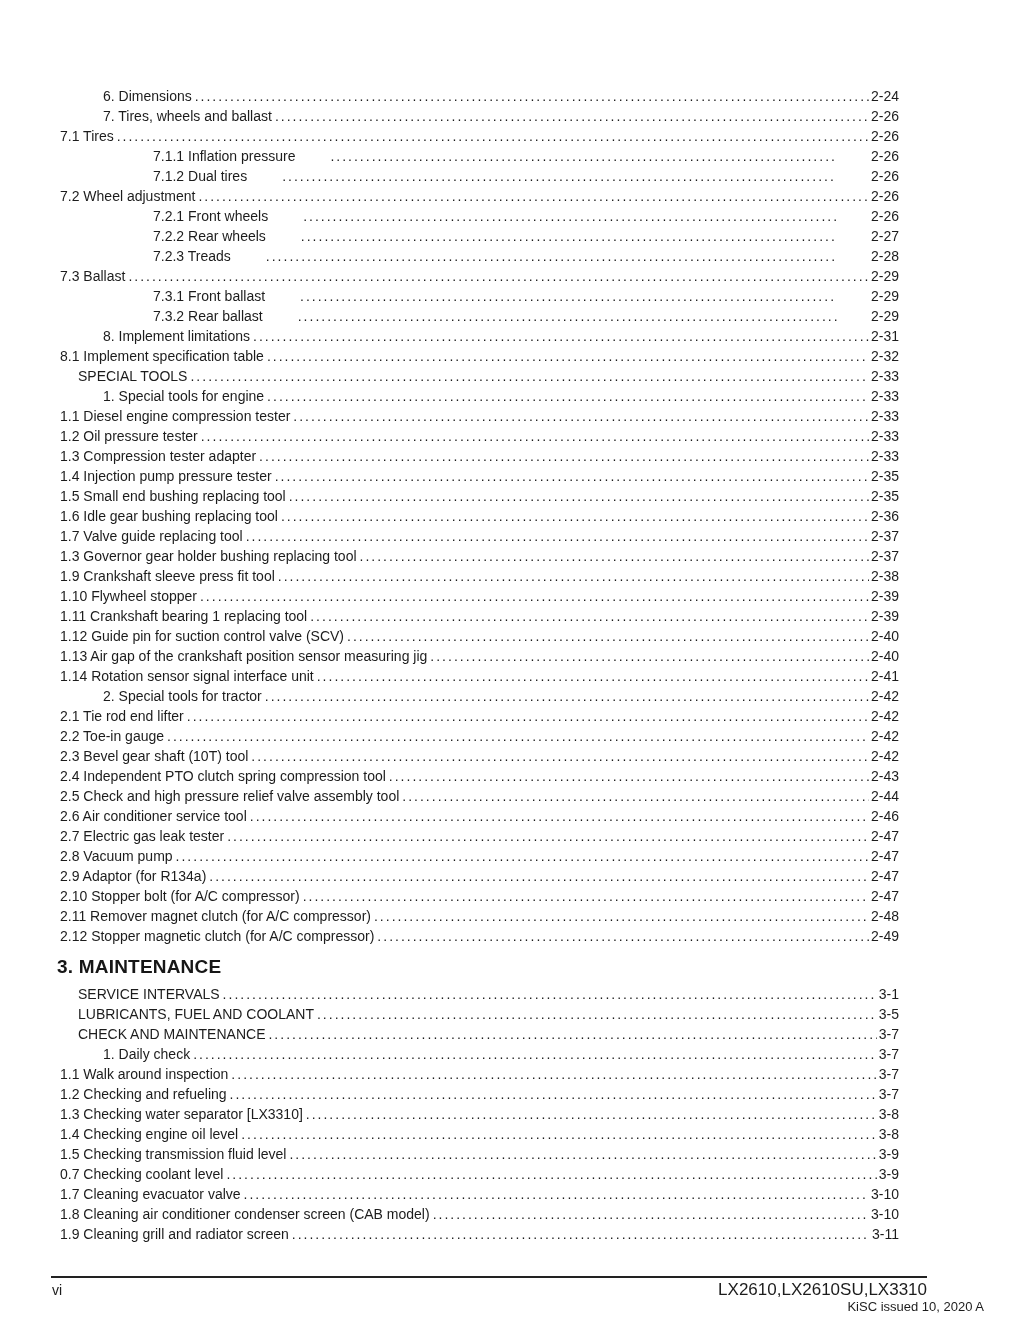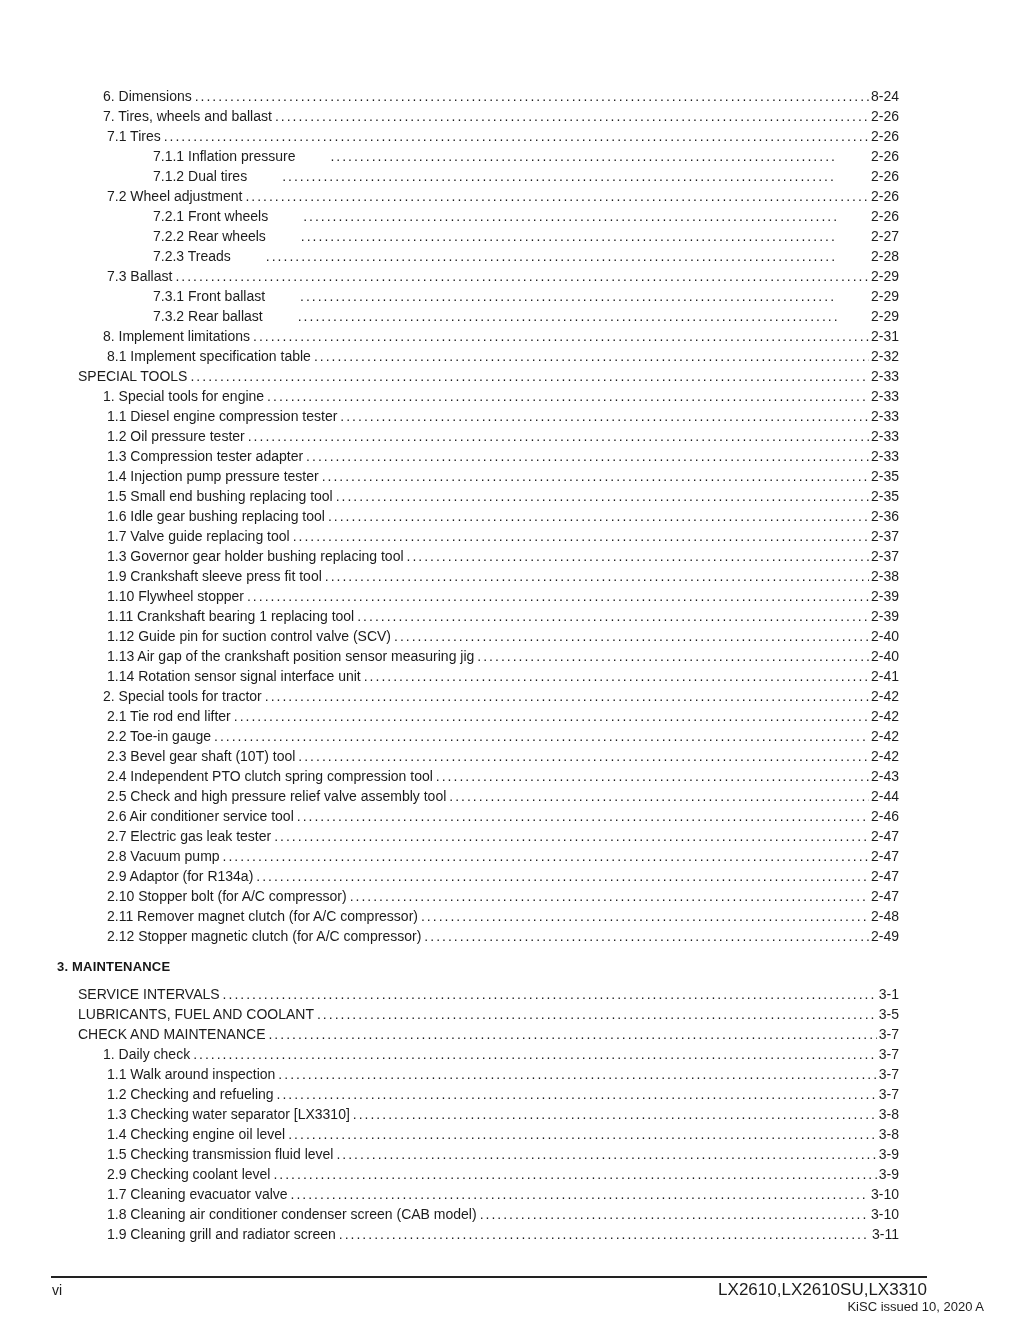--- a/index.html
+++ b/index.html
@@ -37,25 +37,25 @@
   .toc-row .dots::after {
     content: "................................................................................................................................................................................................................................................";
   }
   .toc-row .pg {
     white-space: nowrap;
     margin-left: 2px;
     flex: 0 0 auto;
   }
   .lvl0 { margin-left: 78px; }
   .lvl1 { margin-left: 103px; }
-  .lvl2 { margin-left: 107px; }
+  .lvl2 { margin-left: 60px; }
   .lvl3 { margin-left: 153px; gap: 32px; }
   .toc-heading {
     margin: 10px 0 6px 57px;
-    font-size: 13px;
+    font-size: 19px;
     line-height: 22px;
     font-weight: 700;
     letter-spacing: 0.2px;
     color: #161616;
   }
   .footer-rule {
     position: absolute;
     left: 51px;
     top: 1276px;
     width: 876px;
@@ -88,21 +88,21 @@
 </style>
 </head>
 <body>
 
 <div class="page">
 
   <div class="toc" id="toc-list">
       <div class="toc-row lvl1">
     <span class="title">6. Dimensions</span>
     <span class="dots"></span>
-    <span class="pg">8-24</span>
+    <span class="pg">2-24</span>
   </div>
       <div class="toc-row lvl1">
     <span class="title">7. Tires, wheels and ballast</span>
     <span class="dots"></span>
     <span class="pg">2-26</span>
   </div>
       <div class="toc-row lvl2">
     <span class="title">7.1 Tires</span>
     <span class="dots"></span>
     <span class="pg">2-26</span>
@@ -347,21 +347,21 @@
     <span class="title">1.4 Checking engine oil level</span>
     <span class="dots"></span>
     <span class="pg">3-8</span>
   </div>
       <div class="toc-row lvl2">
     <span class="title">1.5 Checking transmission fluid level</span>
     <span class="dots"></span>
     <span class="pg">3-9</span>
   </div>
       <div class="toc-row lvl2">
-    <span class="title">2.9 Checking coolant level</span>
+    <span class="title">0.7 Checking coolant level</span>
     <span class="dots"></span>
     <span class="pg">3-9</span>
   </div>
       <div class="toc-row lvl2">
     <span class="title">1.7 Cleaning evacuator valve</span>
     <span class="dots"></span>
     <span class="pg">3-10</span>
   </div>
       <div class="toc-row lvl2">
     <span class="title">1.8 Cleaning air conditioner condenser screen (CAB model)</span>

